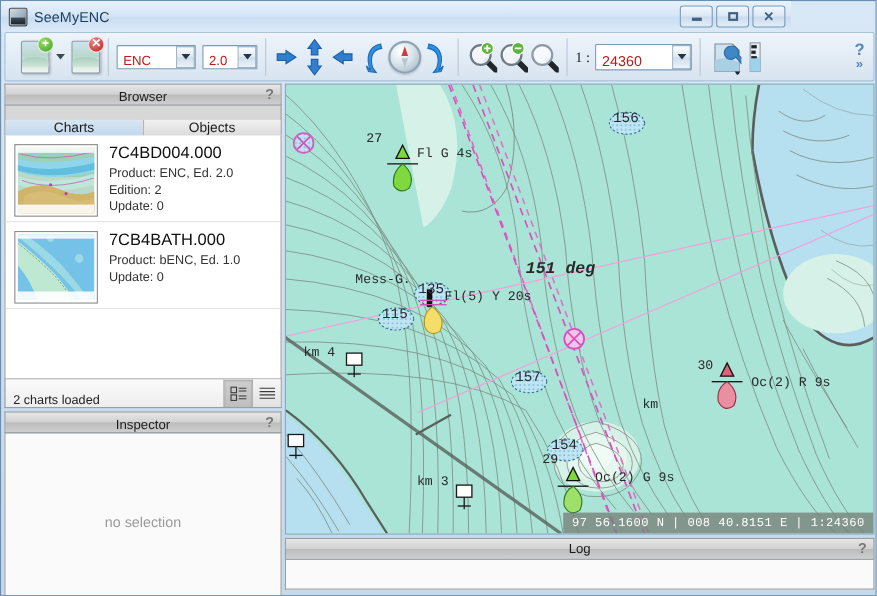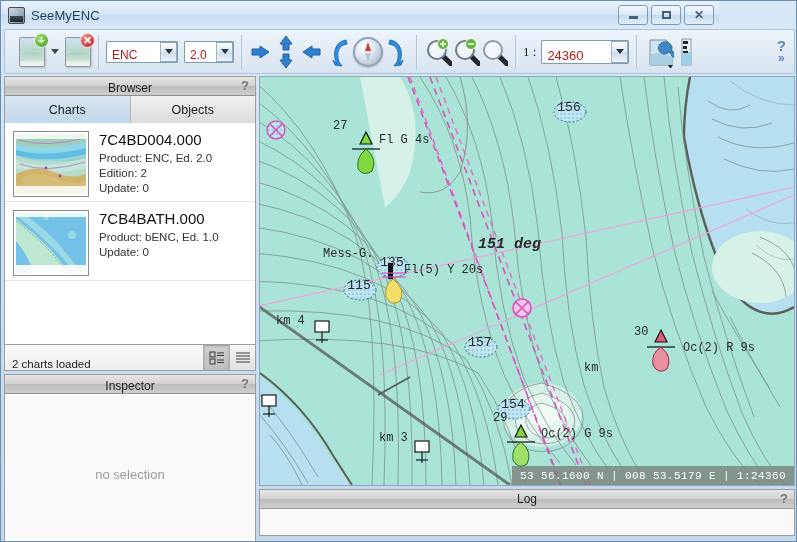--- a/index.html
+++ b/index.html
@@ -129,21 +129,21 @@
   #leftpanel {
     position:absolute; left:3px; top:75px; width:252px; height:462px;
   }
   .panel-header {
     height:20px; background: linear-gradient(180deg,#e6e6e6 0%, #d2d2d2 48%, #bcbcbc 52%, #cfcfcf 100%);
     border:1px solid #9e9e9e; border-bottom:1px solid #8f8f8f;
     display:flex; align-items:flex-end; justify-content:center;
     font-size:12px; color:#1c1c1c; position:relative;
   }
   .panel-header .qm { position:absolute; right:6px; top:1px; color:#777; font-size:13px; font-weight:bold;}
-  .tabstrip { display:flex; height:27px; background:#d7d7d7; border-left:1px solid #9e9e9e; border-right:1px solid #9e9e9e;}
+  .tabstrip { display:flex; height:27px; background:#d7d7d7; border-left:1px solid #9e9e9e; border-right:1px solid #9e9e9e;align-items:flex-end;}
   .tab {
     flex:1; display:flex; align-items:center; justify-content:center;
     font-size:12.5px; color:#1b1b1b;
     border-right:1px solid #b5b5b5;
     background: linear-gradient(180deg,#f1f1f1,#dcdcdc);
   }
   .tab.active { background: linear-gradient(180deg,#d9e6f3,#c2d8ec); }
   .tab:last-child{border-right:none;}
   .chartlist {
     background:#fff; border:1px solid #9e9e9e; border-top:none;
@@ -579,21 +579,21 @@
         </g>
       <g id="area-labels">
           <text x="309" y="34" class="maptxt" font-size="13" fill="#7d8f96" text-anchor="middle">156</text>
           <text x="132" y="189" class="maptxt" font-size="13" fill="#7d8f96" text-anchor="middle">135</text>
           <text x="99" y="212" class="maptxt" font-size="13" fill="#7d8f96" text-anchor="middle">115</text>
           <text x="220" y="269" class="maptxt" font-size="13" fill="#7d8f96" text-anchor="middle">157</text>
           <text x="253" y="331" class="maptxt" font-size="13" fill="#7d8f96" text-anchor="middle">154</text>
         </g>
     </svg>
 
-    <div class="coordbar">53 56.1600 N  |  008 53.5179 E  |  1:24360</div>
+    <div class="coordbar">97 56.1600 N  |  008 40.8151 E  |  1:24360</div>
   </div>
 
   <div id="logpanel">
     <div class="log-header">
       <span>Log</span>
       <span class="qm">?</span>
     </div>
     <div class="log-body"></div>
   </div>
 

